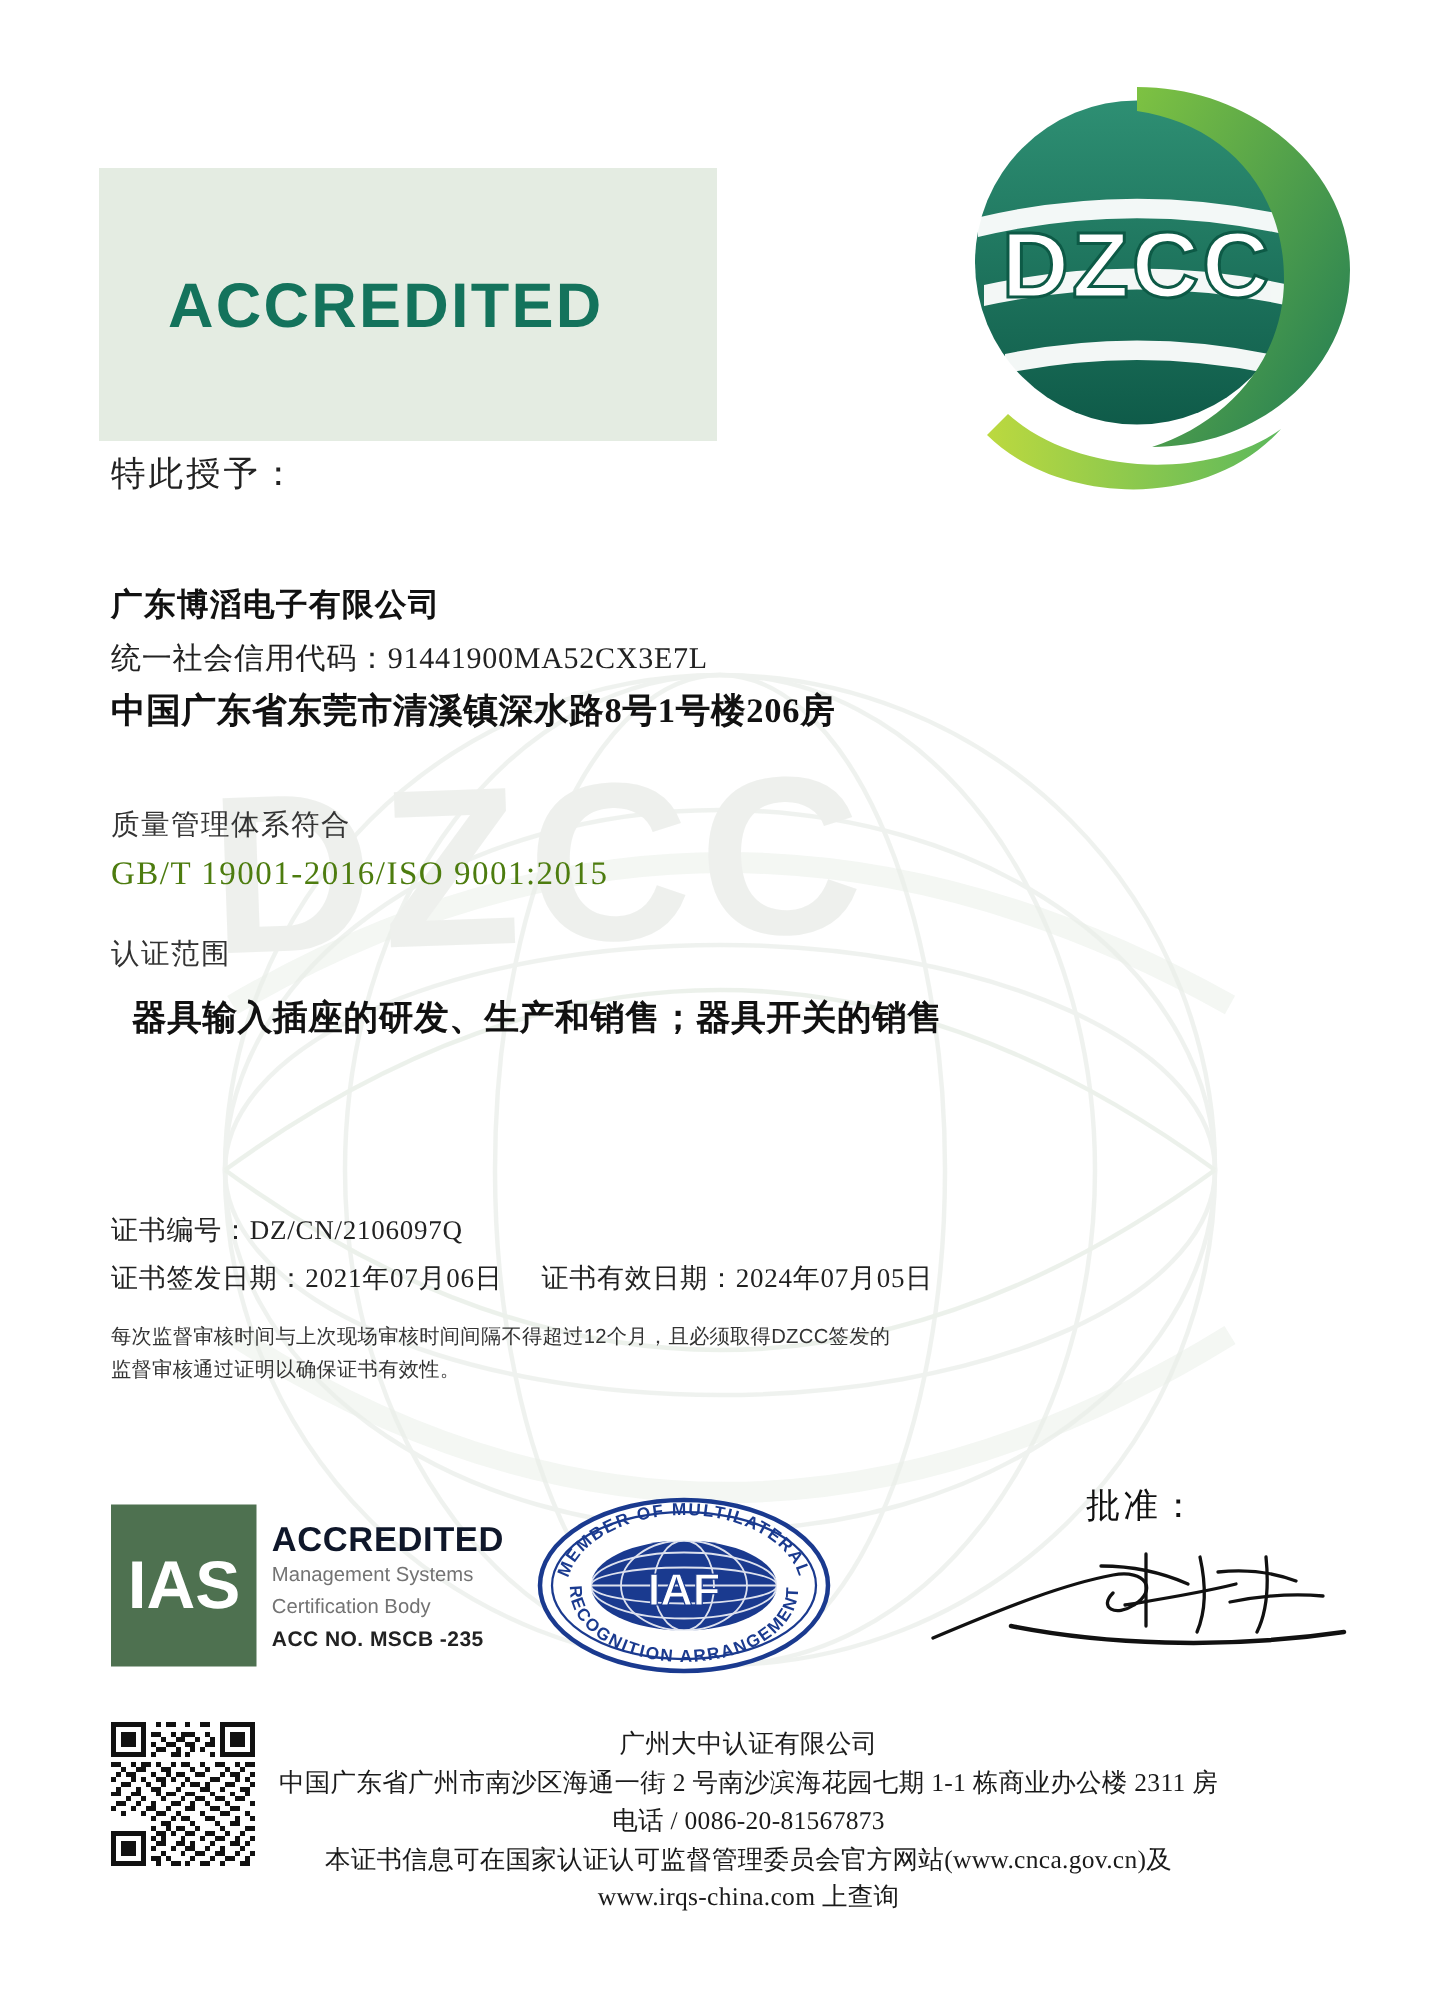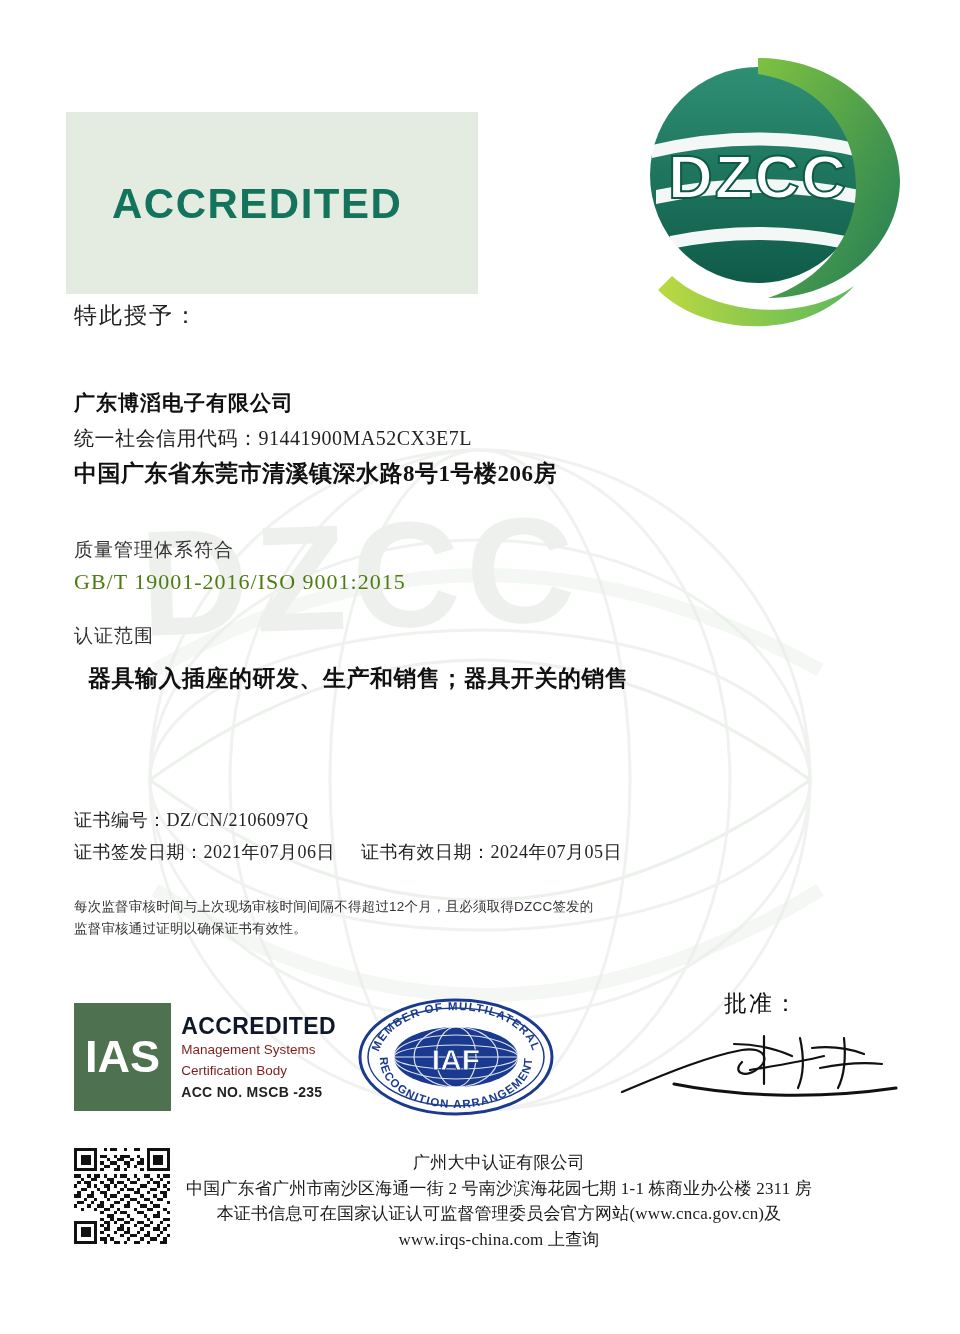--- a/index.html
+++ b/index.html
@@ -146,21 +146,21 @@
     font-size: 18px;
     letter-spacing: 0.5px;
     color: #222;
     margin: 0 0 8px 0;
   }
   .meta-line .gap {
     display: inline-block;
     width: 26px;
   }
   .note {
-    margin-top: 32px;
+    margin-top: 16px;
     font-family: "Liberation Sans", sans-serif;
     font-size: 13.5px;
     line-height: 1.65;
     letter-spacing: 0.2px;
     color: #333;
   }
 
   
   .marks {
     position: absolute;
@@ -201,21 +201,21 @@
     font-family: "Liberation Sans", sans-serif;
     font-size: 23px;
     font-weight: bold;
     letter-spacing: 0.4px;
     color: #0f172a;
     line-height: 1.05;
   }
   .ias-sub {
     font-family: "Liberation Sans", sans-serif;
     font-size: 13.5px;
-    color: #7f1d1d;
+    color: #737373;
     line-height: 1.35;
     margin-top: 3px;
   }
   .ias-acc-no {
     font-family: "Liberation Sans", sans-serif;
     font-size: 14px;
     font-weight: bold;
     color: #222;
     margin-top: 4px;
     letter-spacing: 0.3px;
@@ -595,18 +595,19 @@
           <rect x="15" y="28" width="1" height="1"></rect>
             <rect x="18" y="28" width="2" height="1"></rect>
           <rect x="22" y="28" width="1" height="1"></rect>
             <rect x="26" y="28" width="2" height="1"></rect>
         </g>
       </svg>
     </div>
     <div class="footer-text">
       <div class="footer-line">广州大中认证有限公司</div>
       <div class="footer-line">中国广东省广州市南沙区海通一街 2 号南沙滨海花园七期 1-1 栋商业办公楼 2311 房</div>
+      <div class="footer-line">电话 / 0086-20-81567873</div>
       <div class="footer-line">本证书信息可在国家认证认可监督管理委员会官方网站(www.cnca.gov.cn)及</div>
       <div class="footer-line">www.irqs-china.com 上查询</div>
     </div>
   </div>
 
 </div>
 
 </body></html>

